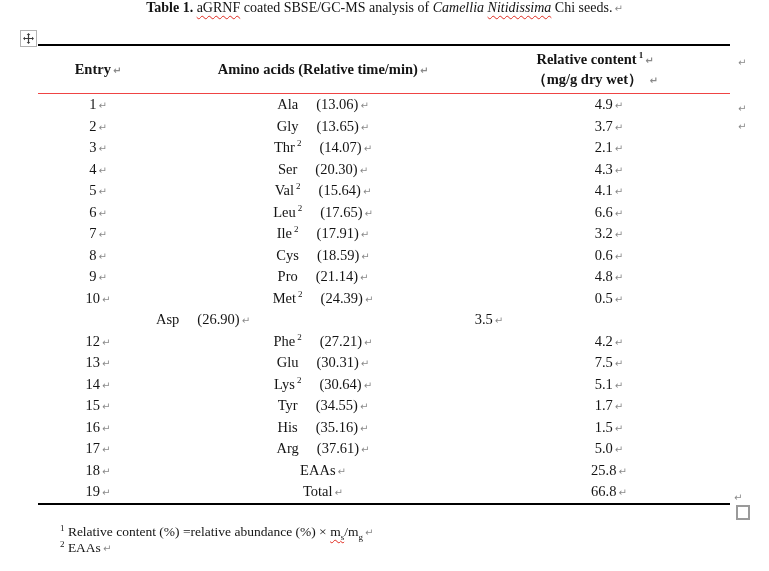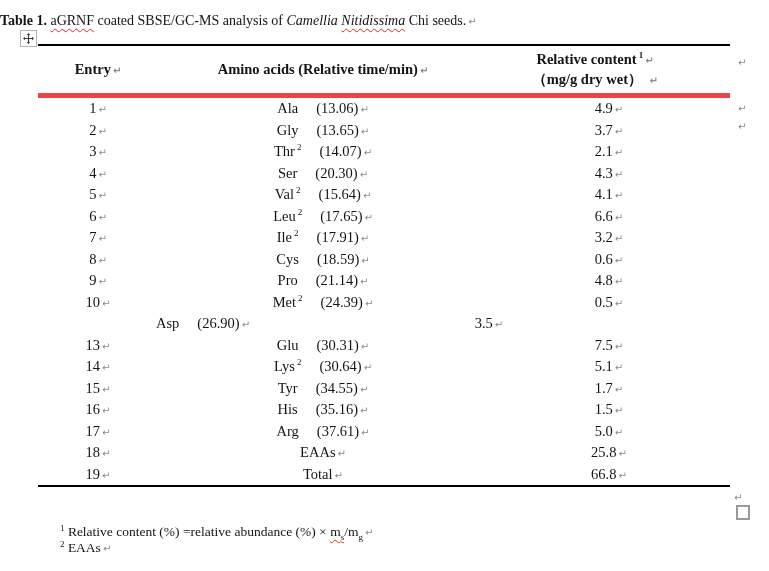--- a/index.html
+++ b/index.html
@@ -2,34 +2,34 @@
 <html><head>
 <meta charset="utf-8">
 <style>
   html,body{margin:0;padding:0;}
   .page{
     position:relative; width:769px; height:571px; background:#ffffff;
     font-family:"Liberation Serif","DejaVu Serif",serif; color:#141414;
     overflow:hidden;
   }
   
-  .caption{position:absolute; left:0; top:13px; width:769px; text-align:left; font-size:14px; white-space:pre-wrap;}
+  .caption{position:absolute; left:0; top:0; width:769px; text-align:center; font-size:14px; white-space:pre-wrap;}
   .seg-bold{font-weight:bold;}
   .seg-italic{font-style:italic;}
   .spell{text-decoration:underline wavy #e02b20 1px; text-underline-offset:3px; text-decoration-skip-ink:none;}
   
   .pil{color:#8a8a8a; font-size:10px; font-family:"DejaVu Sans",sans-serif; margin-left:2px;}
   .pil-gap{margin-left:7px;}
   .mark-abs{position:absolute; margin:0;}
   
   .move-handle{position:absolute; left:20px; top:30px; width:15px; height:15px; border:1px solid #b3b3b3;
     background:#fff; display:flex; align-items:center; justify-content:center; cursor:move;}
   
   .tbl{position:absolute; left:38px; top:44px; width:692px; border-top:2px solid #000; border-bottom:2px solid #000;}
-  .thead{display:flex; height:47px; border-bottom:5px solid #ef4444; font-weight:bold; font-size:14.5px; align-items:center;}
+  .thead{display:flex; height:47px; border-bottom:1px solid #ef4444; font-weight:bold; font-size:14.5px; align-items:center;}
   .c1{width:120px;} .c2{width:330px;} .c3{width:242px;}
   .th{text-align:center;}
   .h3-inner{line-height:19px; transform:translateX(-14px);}
   .tbody{font-size:14.5px;}
   .tr{display:flex; height:21.5px; line-height:21.5px;}
   .td{text-align:center; overflow:visible;}
   sup{font-size:9px; line-height:0; vertical-align:super; margin-left:2px;}
   sub{font-size:9px; line-height:0; vertical-align:sub;}
   sup:empty{display:none;}
   .t-time{margin-left:18px;}
@@ -126,20 +126,25 @@
       <div class="td c1"><span>10</span><span class="pil">↵</span></div>
       <div class="td c2"><span>Met</span><sup>2</sup><span class="t-time">(24.39)</span><span class="pil">↵</span></div>
       <div class="td c3"><span>0.5</span><span class="pil">↵</span></div>
     </div>
 
     <div class="tr">
       <div class="td c2"><span>Asp</span><span class="t-time">(26.90)</span><span class="pil">↵</span></div>
       <div class="td c3"><span>3.5</span><span class="pil">↵</span></div>
     </div>
 
+    <div class="tr">
+      <div class="td c1"><span>12</span><span class="pil">↵</span></div>
+      <div class="td c2"><span>Phe</span><sup>2</sup><span class="t-time">(27.21)</span><span class="pil">↵</span></div>
+      <div class="td c3"><span>4.2</span><span class="pil">↵</span></div>
+    </div>
 
     <div class="tr">
       <div class="td c1"><span>13</span><span class="pil">↵</span></div>
       <div class="td c2"><span>Glu</span><span class="t-time">(30.31)</span><span class="pil">↵</span></div>
       <div class="td c3"><span>7.5</span><span class="pil">↵</span></div>
     </div>
 
     <div class="tr">
       <div class="td c1"><span>14</span><span class="pil">↵</span></div>
       <div class="td c2"><span>Lys</span><sup>2</sup><span class="t-time">(30.64)</span><span class="pil">↵</span></div>

